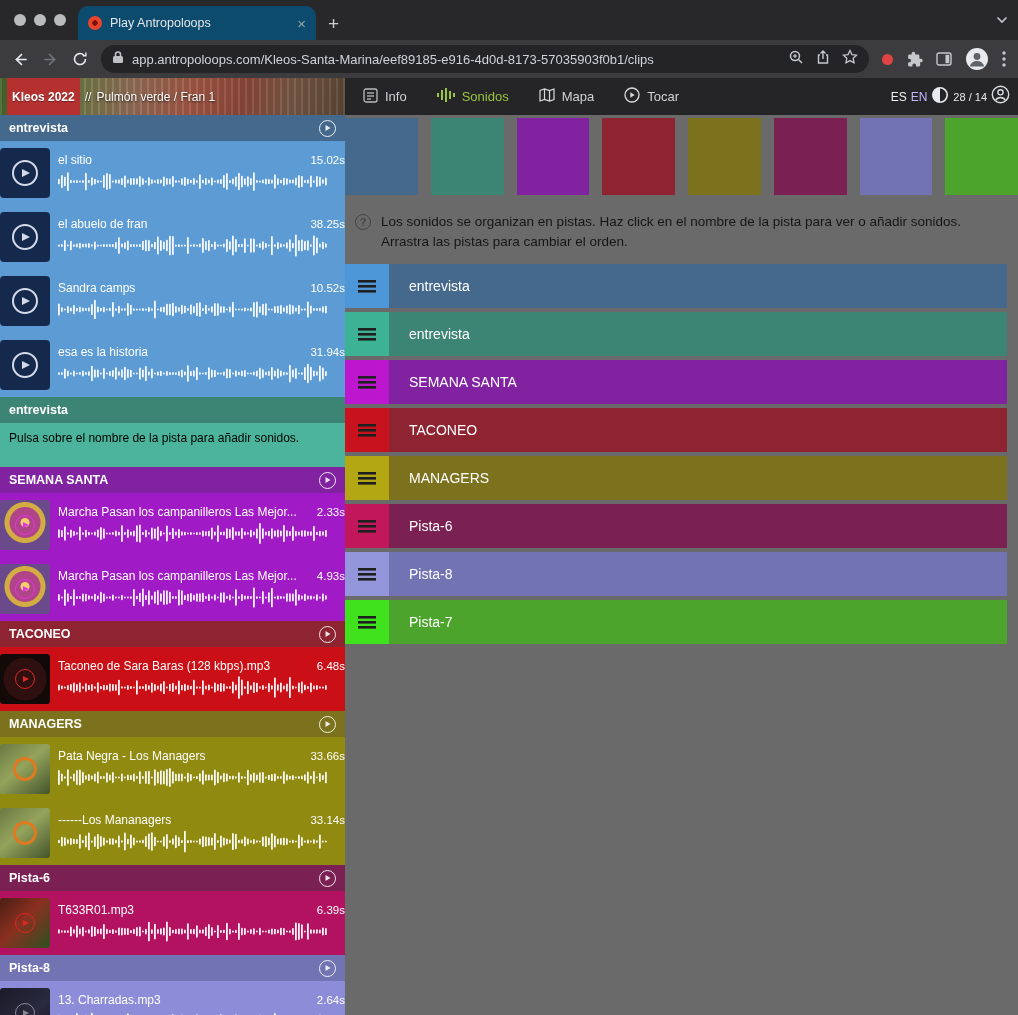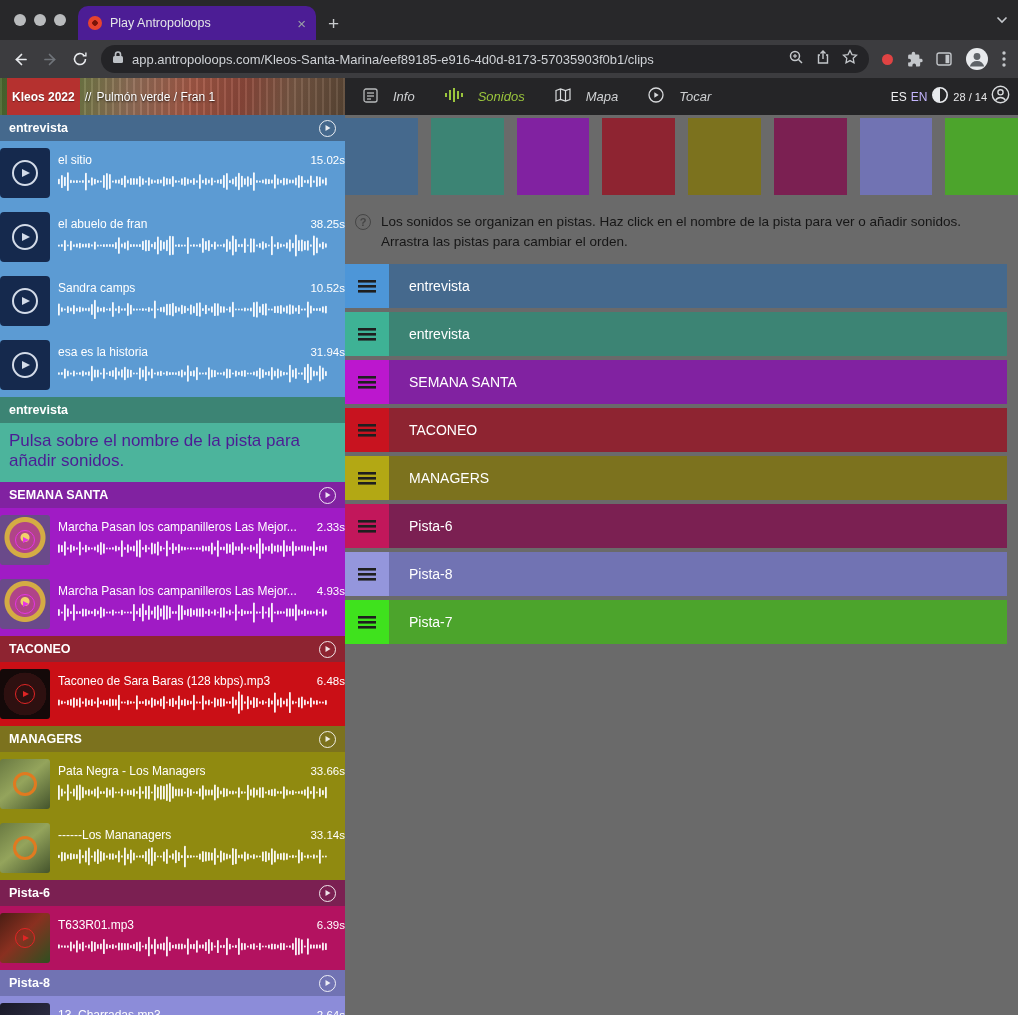--- a/index.html
+++ b/index.html
@@ -4,21 +4,21 @@
 <style>
   * { box-sizing: border-box; margin: 0; padding: 0; }
   html,body { width:1018px; height:1015px; overflow:hidden; background:#000; }
   body { font-family:"Liberation Sans", sans-serif; }
   .window { width:1018px; height:1015px; display:flex; flex-direction:column; background:#28282a; overflow:hidden; }
 
   
   .tabstrip { height:40px; flex:none; background:#28282a; display:flex; align-items:flex-end; padding:0 10px; }
   .traffic { display:flex; gap:8px; align-self:center; margin:0 12px 0 4px; }
   .light { width:12px; height:12px; border-radius:50%; background:#b9bbbd; }
-  .btab { height:34px; width:238px; background:#4c1d95; border-radius:10px 10px 0 0; display:flex; align-items:center; gap:8px; padding:0 10px; }
+  .btab { height:34px; width:238px; background:#0c4a6e; border-radius:10px 10px 0 0; display:flex; align-items:center; gap:8px; padding:0 10px; }
   .favicon { width:14px; height:14px; border-radius:50%; flex:none;
              background:radial-gradient(circle at 50% 50%, #7a1408 0 2.5px, #e8432e 3px 100%); }
   .btab-title { color:#e4e6e8; font-size:12.5px; flex:1; white-space:nowrap; overflow:hidden; }
   .btab-close { color:#9aa0a6; font-size:15px; line-height:1; }
   .newtab { color:#c8cacc; font-size:19px; margin:0 0 7px 12px; line-height:1; }
   .tabsearch { margin-left:auto; align-self:center; display:flex; align-items:center; }
 
   .navbar { height:38px; flex:none; background:#3c3c3f; display:flex; align-items:center; gap:13px; padding:0 12px; }
   .navicon { display:flex; align-items:center; }
   .urlbar { flex:1; height:28px; background:#242427; border-radius:14px; display:flex; align-items:center; gap:8px; padding:0 11px; min-width:0; }
@@ -30,21 +30,21 @@
   .app { flex:1; display:flex; flex-direction:column; min-height:0; background:#6a6a6a; }
   .appbar { height:37px; flex:none; background:#252527; display:flex; align-items:stretch; }
   .photo { width:345px; flex:none; display:flex; align-items:center; padding:0 7px; gap:5px; overflow:hidden;
     background:
       repeating-linear-gradient(90deg, rgba(255,255,255,.06) 0 2px, rgba(0,0,0,.10) 2px 7px),
       linear-gradient(100deg, #49682f 0%, #6e7d44 20%, #93705a 38%, #a65a47 55%, #8f4a3c 70%, #7a5a46 84%, #5c4836 100%);
   }
   .crumb-project { background:#b5312f; color:#fff; font-size:12px; font-weight:bold; padding:18px 5px; border-radius:2px; white-space:nowrap; text-shadow:0 1px 1px rgba(0,0,0,.4); }
   .crumb-sep, .crumb-path { color:#fff; font-size:12px; white-space:nowrap; text-shadow:0 1px 2px rgba(0,0,0,.75); }
   .apptabs { display:flex; align-items:center; gap:30px; padding-left:18px; }
-  .apptab { display:flex; align-items:center; gap:15px; color:#cfd1d3; font-size:13px; cursor:default;font-style:italic; }
+  .apptab { display:flex; align-items:center; gap:7px; color:#cfd1d3; font-size:13px; cursor:default; }
   .apptab.active { color:#9bc53d; }
   .appbar-right { margin-left:auto; display:flex; align-items:center; gap:4px; padding-right:8px; }
   .lang-es { color:#f0f0f2; font-size:12px; }
   .lang-en { color:#c4b5fd; font-size:12px; }
   .counter { color:#e8e8ea; font-size:11px; white-space:nowrap; }
 
   
   .content { flex:1; display:flex; min-height:0; }
 
   
@@ -53,21 +53,21 @@
   .trackhead { height:26px; flex:none; display:flex; align-items:center; padding:0 9px; gap:8px; }
   .trackhead .thname { flex:1; color:#fff; font-size:12.5px; font-weight:bold; white-space:nowrap; overflow:hidden; }
   .clip { height:64px; flex:none; display:flex; align-items:center; gap:8px; padding:0 0; }
   .clip-btn { width:50px; height:50px; flex:none; border-radius:4px; background:#15294d; display:flex; align-items:center; justify-content:center; }
   .thumb { width:50px; height:50px; flex:none; border-radius:3px; display:flex; align-items:center; justify-content:center; }
   .clip-main { flex:1; min-width:0; display:flex; flex-direction:column; gap:3px; }
   .clip-row1 { display:flex; justify-content:space-between; align-items:baseline; gap:8px; }
   .clip-name { color:#fff; font-size:12px; white-space:nowrap; overflow:hidden; text-overflow:ellipsis; }
   .clip-dur { color:#fff; font-size:11.5px; flex:none; }
   .waveform { height:23px; overflow:hidden; }
-  .note-row { padding:8px 9px 11px; color:#4c1d95; font-size:17px; }
+  .note-row { padding:8px 9px 22px; color:#000000; font-size:12px; }
 
   
   .th-virgin { background:radial-gradient(circle at 50% 45%, #f2d06a 0 4px, #b04488 5px 15px, #d4ac44 16px 20px, #6a4a8a 21px); }
   .th-taconeo { background:radial-gradient(circle at 50% 50%, #2e1010 0 60%, #140909 61%); }
   .th-managers { background:linear-gradient(140deg, #6a7a42 0%, #94a45c 45%, #44542c 100%); }
   .th-p6 { background:linear-gradient(135deg, #4a1e14 0%, #8a3020 45%, #2e5020 100%); }
   .th-p8 { background:linear-gradient(135deg, #1a1a28 0%, #2a2a40 60%, #14141e 100%); }
   .ring { width:24px; height:24px; border-radius:50%; border:3px solid #e07a20; }
 
   

